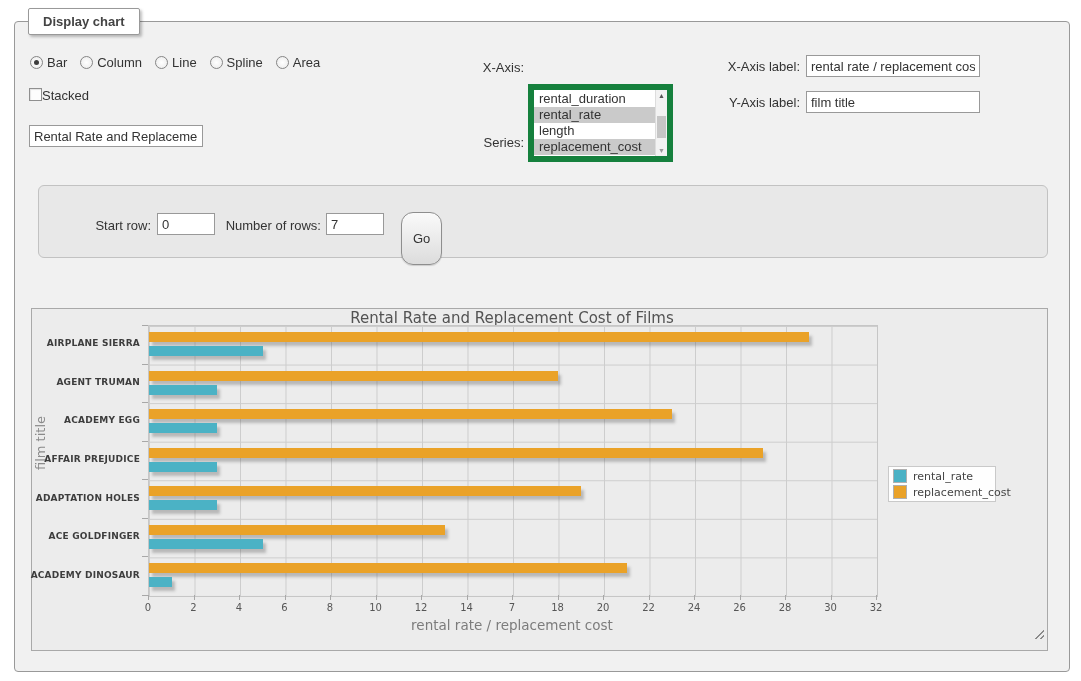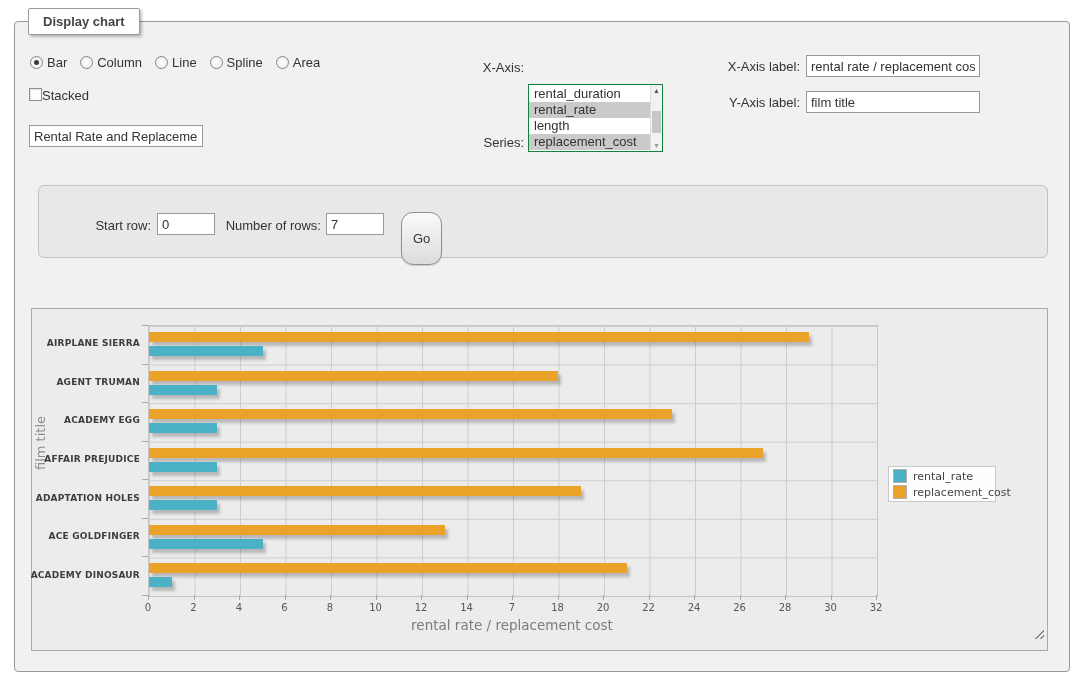--- a/index.html
+++ b/index.html
@@ -35,21 +35,21 @@
   #series-lbl { left:450px; top:135px; width:74px; }
   #xlabel-lbl { left:690px; top:59px;  width:110px; }
   #ylabel-lbl { left:690px; top:95px;  width:110px; }
 
   .selectbox { position:absolute; left:528px; top:56px; width:154px; height:21px;
                border:1px solid #999; background:#fff; display:flex; align-items:center; }
   .selectbox .val { padding-left:6px; flex:1; }
   .selectbox .arrow { font-size:9px; color:#111; padding-right:6px; }
 
   .listbox { position:absolute; left:528px; top:84px; width:133px; height:66px;
-             border:1px solid #15803d; background:#fff; overflow:hidden; }
+             border:6px solid #15803d; background:#fff; overflow:hidden; }
   .listbox .opts { position:absolute; left:0; top:1px; right:11px; }
   .listbox .opt { height:16px; line-height:16px; padding-left:5px; white-space:nowrap; }
   .listbox .opt.sel { background:#cacaca; }
   .sbar { position:absolute; right:0; top:0; bottom:0; width:11px; background:#f2f2f2; border-left:1px solid #ddd; }
   .sbar .btn { position:absolute; left:0; width:11px; height:11px; font-size:7px; color:#555;
                text-align:center; line-height:11px; background:#f2f2f2; }
   .sbar .up { top:0; } .sbar .dn { bottom:0; color:#9a9a9a; }
   .sbar .thumb { position:absolute; left:1px; width:9px; top:26px; height:22px; background:#c6c6c6; }
 
   #xlabel-input { position:absolute; left:806px; top:55px; width:164px; }
@@ -159,20 +159,21 @@
 
   <div class="rowpanel">
     <span id="startrow-lbl">Start row:</span>
     <input class="text" type="text" id="startrow-input" value="0" style="">
     <span id="numrows-lbl">Number of rows:</span>
     <input class="text" type="text" id="numrows-input" value="7" style="">
     <button class="go-btn">Go</button>
   </div>
 
   <div class="chart-box"></div>
+  <div class="chart-title">Rental Rate and Replacement Cost of Films</div>
   <div class="plot"></div>
   <div class="yaxis-title">film title</div>
   <div class="xaxis-title">rental rate / replacement cost</div>
   <div id="chart-layer">
       <div class="bar" style="left: 149px; top: 332px; width: 659.5px; background: rgb(234, 162, 40);"></div>
       <div class="bar" style="left: 149px; top: 346px; width: 113.5px; background: rgb(75, 178, 197);"></div>
       <div class="cat-lbl" style="top: 338.3px;">AIRPLANE SIERRA</div>
       <div class="bar" style="left: 149px; top: 370.6px; width: 409.3px; background: rgb(234, 162, 40);"></div>
       <div class="bar" style="left: 149px; top: 384.6px; width: 68px; background: rgb(75, 178, 197);"></div>
       <div class="cat-lbl" style="top: 376.9px;">AGENT TRUMAN</div>

